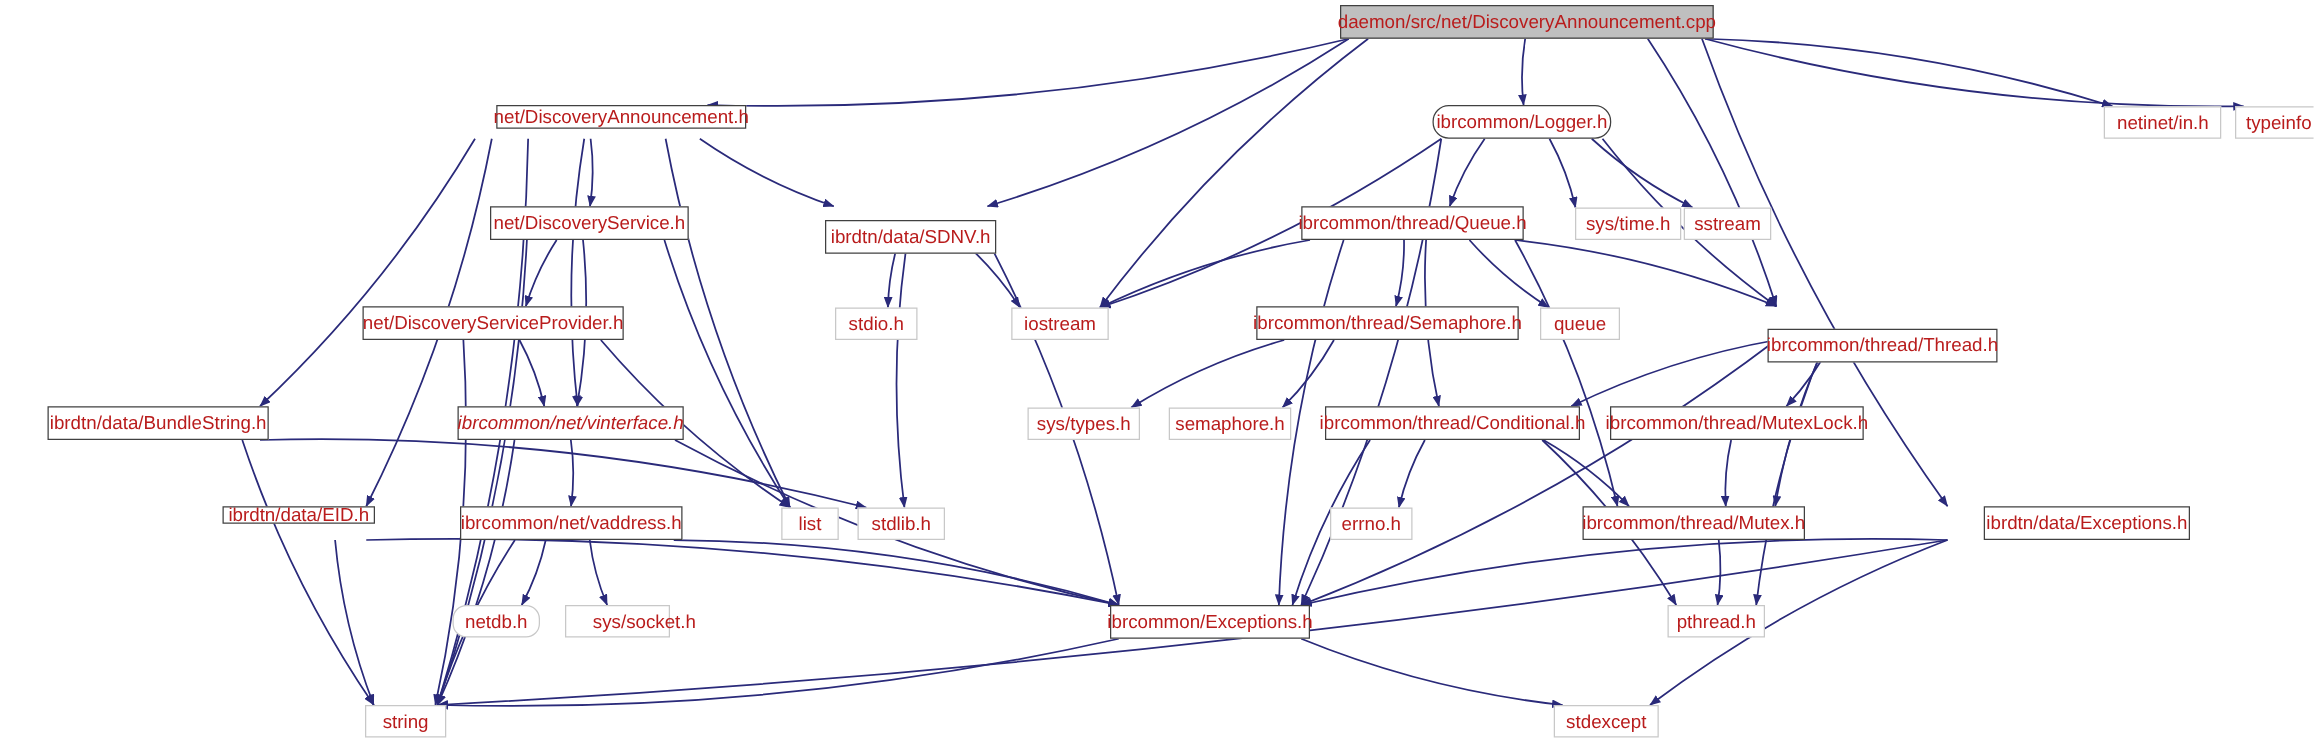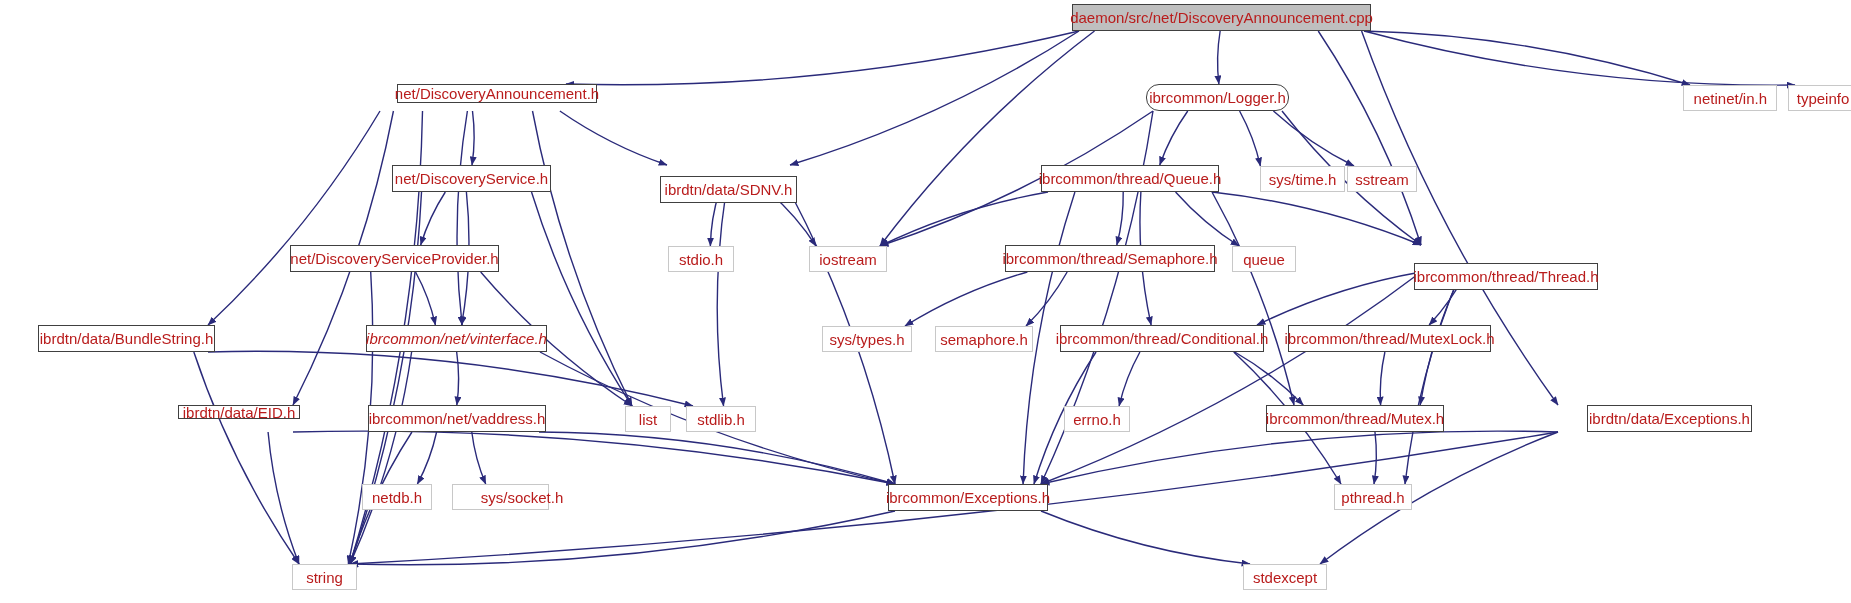--- a/index.html
+++ b/index.html
@@ -212,24 +212,24 @@
       </div>
       <div class="node sys" style="left: 1064px; top: 406px; width: 66px; height: 26px;">
         <span class="node-label">errno.h</span>
       </div>
       <div class="node proj" style="left: 1266px; top: 405px; width: 178px; height: 27px;">
         <span class="node-label">ibrcommon/thread/Mutex.h</span>
       </div>
       <div class="node proj" style="left: 1551px; top: 405px; width: 165px; height: 27px; margin-left: 36px;">
         <span class="node-label">ibrdtn/data/Exceptions.h</span>
       </div>
-      <div class="node sys" style="left: 362px; top: 484px; width: 70px; height: 26px;">
+      <div class="node sys" style="left: 362px; top: 484px; width: 70px; height: 26px; border-radius: 11px;">
         <span class="node-label">netdb.h</span>
       </div>
-      <div class="node sys" style="left: 452px; top: 484px; width: 97px; height: 26px; padding-left: 43px;">
+      <div class="node sys" style="left: 452px; top: 484px; width: 84px; height: 26px; padding-left: 43px;">
         <span class="node-label">sys/socket.h</span>
       </div>
       <div class="node proj" style="left: 888px; top: 484px; width: 160px; height: 27px;">
         <span class="node-label">ibrcommon/Exceptions.h</span>
       </div>
       <div class="node sys" style="left: 1334px; top: 484px; width: 78px; height: 26px;">
         <span class="node-label">pthread.h</span>
       </div>
       <div class="node sys" style="left: 292px; top: 564px; width: 65px; height: 26px;">
         <span class="node-label">string</span>

